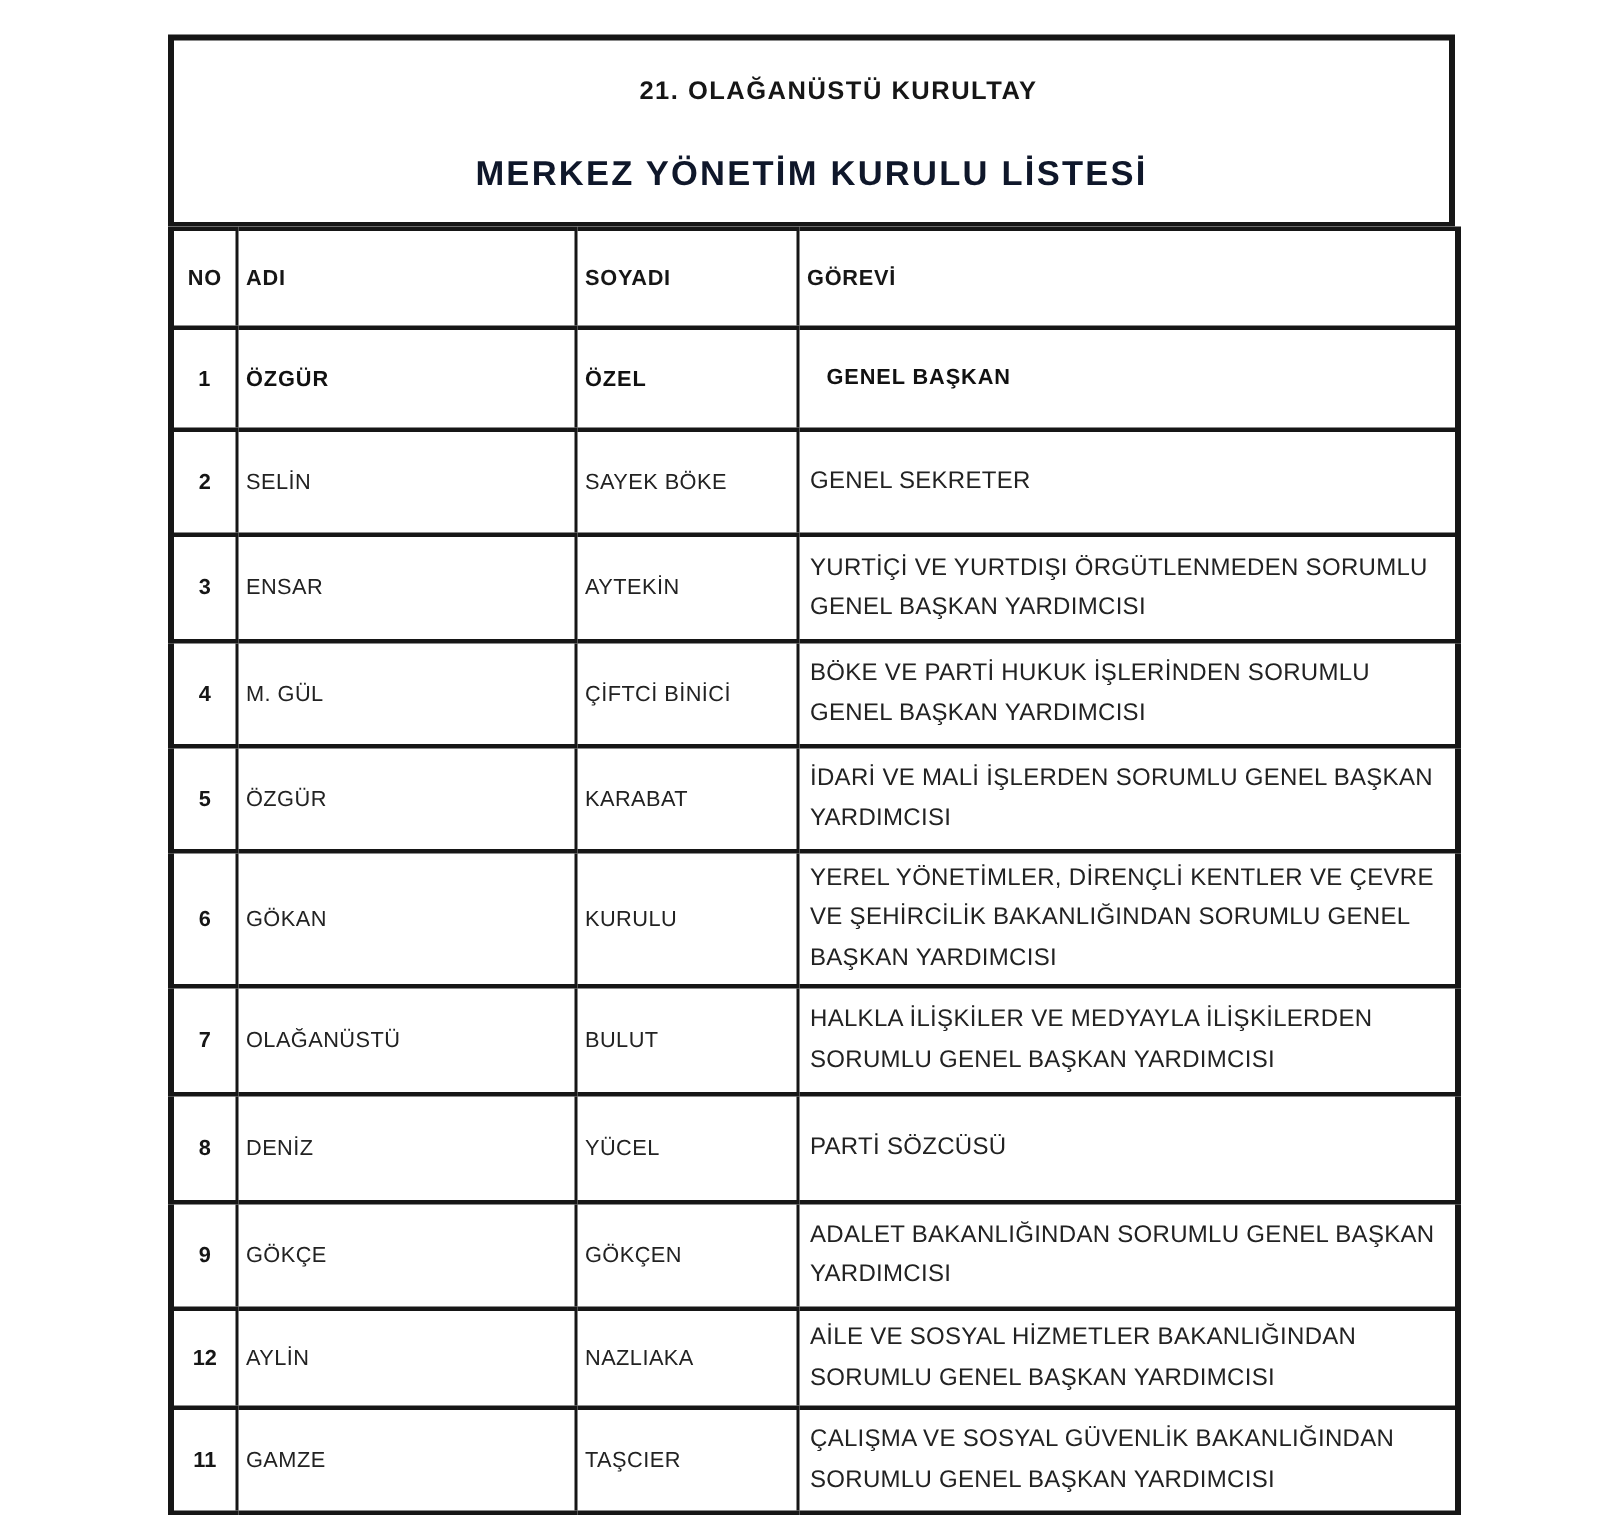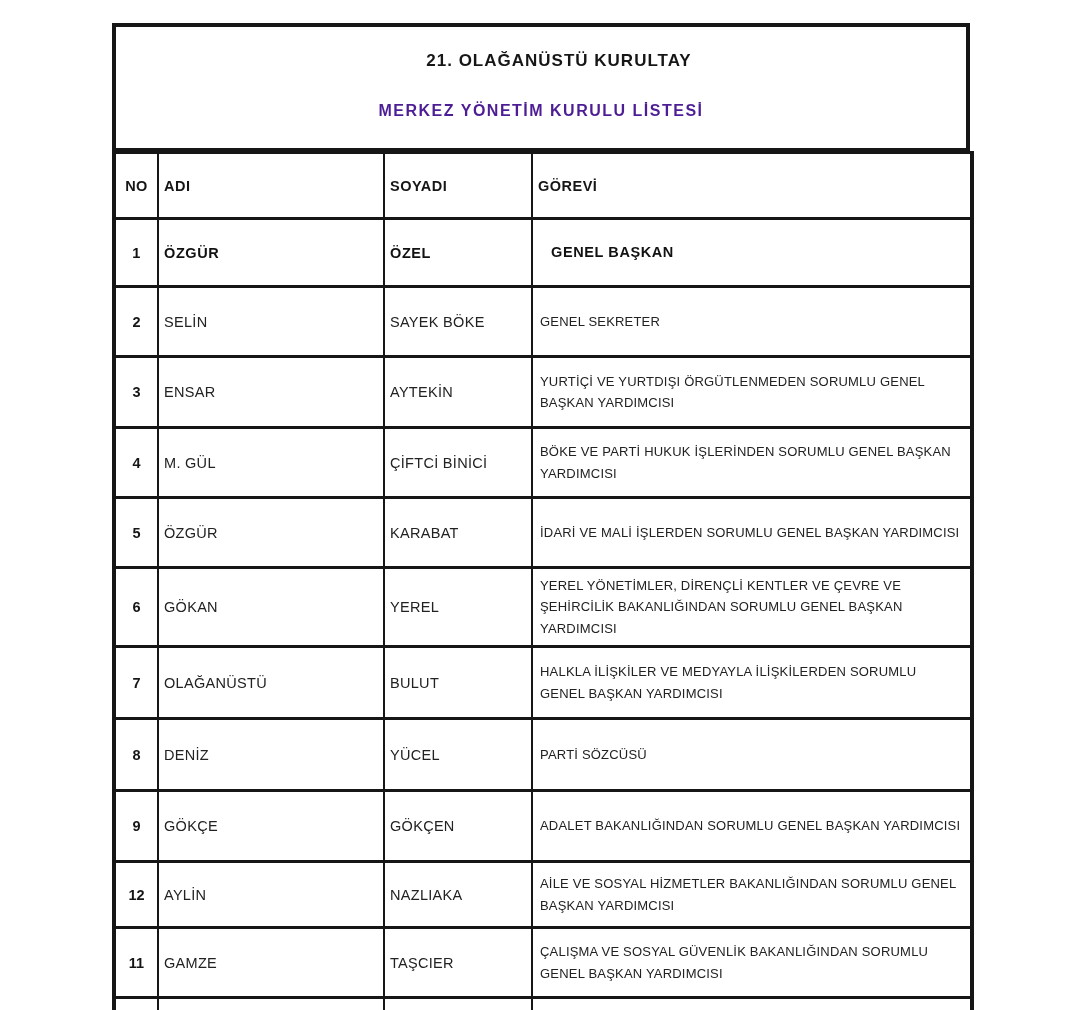--- a/index.html
+++ b/index.html
@@ -29,24 +29,24 @@
   }
   .title-line1 {
     font-size: 17px;
     font-weight: bold;
     letter-spacing: 1px;
     color: #161616;
     margin-left: 36px;
   }
   .title-line2 {
     margin-top: 31px;
-    font-size: 16px;
+    font-size: 23px;
     font-weight: bold;
     letter-spacing: 1.5px;
-    color: #4c1d95;
+    color: #0f172a;
   }
   table.mtable {
     width: 858px;
     border-collapse: collapse;
     table-layout: fixed;
     background: #fff;
   }
   table.mtable td, table.mtable th {
     border: 2px solid #161616;
     border-top-width: 3px;
@@ -75,21 +75,21 @@
     font-weight: bold;
     color: #161616;
   }
   td.adi-cell, td.soyadi-cell {
     font-size: 14.5px;
     padding-left: 5px;
     letter-spacing: 0.3px;
     color: #222222;
   }
   td.gorevi-cell {
-    font-size: 13px;
+    font-size: 16px;
     padding: 4px 8px 4px 7px;
     line-height: 1.65;
     letter-spacing: 0.2px;
     color: #222222;
   }
   tr.emph td { font-weight: bold; color: #111111; letter-spacing: 0.6px; }
   tr.emph td.gorevi-cell { font-size: 14.5px; padding-left: 18px; }
 </style>
 </head>
 <body>
@@ -148,21 +148,21 @@
         <tr style="height:70px">
           <td class="no-cell">5</td>
           <td class="adi-cell">ÖZGÜR</td>
           <td class="soyadi-cell">KARABAT</td>
           <td class="gorevi-cell">İDARİ VE MALİ İŞLERDEN SORUMLU GENEL BAŞKAN YARDIMCISI</td>
         </tr>
 
         <tr style="height:79px">
           <td class="no-cell">6</td>
           <td class="adi-cell">GÖKAN</td>
-          <td class="soyadi-cell">YEREL</td>
+          <td class="soyadi-cell">KURULU</td>
           <td class="gorevi-cell">YEREL YÖNETİMLER, DİRENÇLİ KENTLER VE ÇEVRE VE ŞEHİRCİLİK BAKANLIĞINDAN SORUMLU GENEL BAŞKAN YARDIMCISI</td>
         </tr>
 
         <tr style="height:72px">
           <td class="no-cell">7</td>
           <td class="adi-cell">OLAĞANÜSTÜ</td>
           <td class="soyadi-cell">BULUT</td>
           <td class="gorevi-cell">HALKLA İLİŞKİLER VE MEDYAYLA İLİŞKİLERDEN SORUMLU GENEL BAŞKAN YARDIMCISI</td>
         </tr>
 

